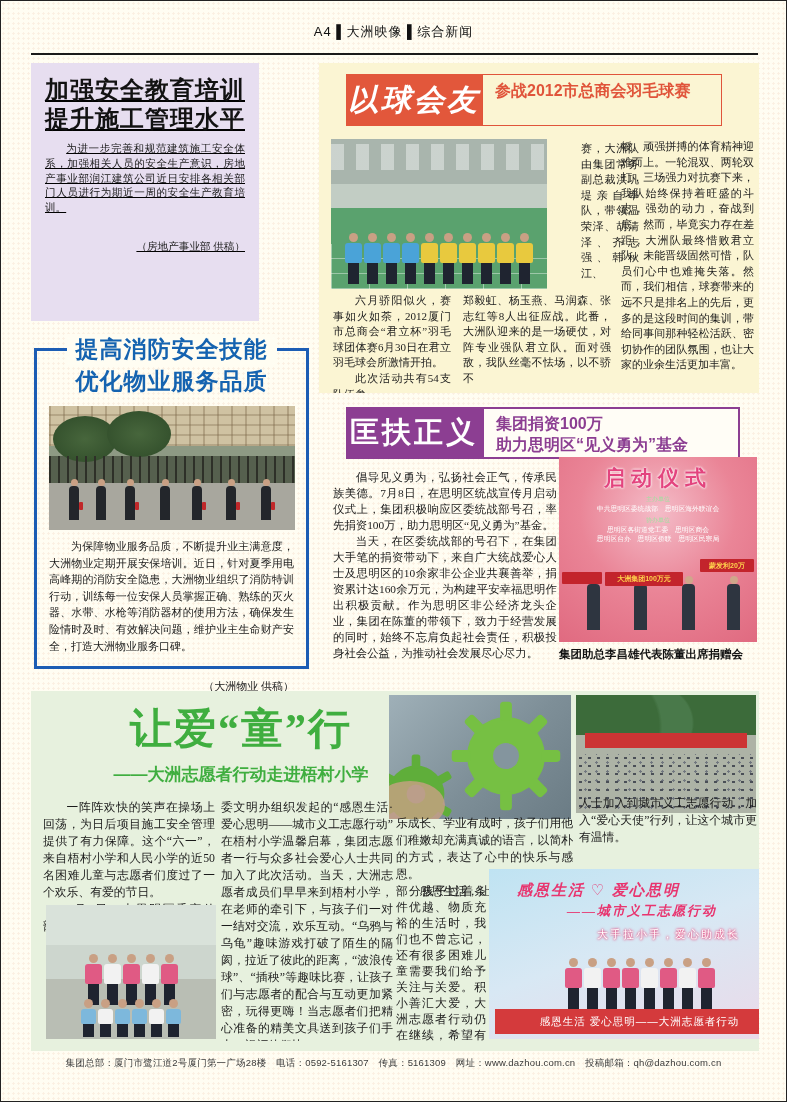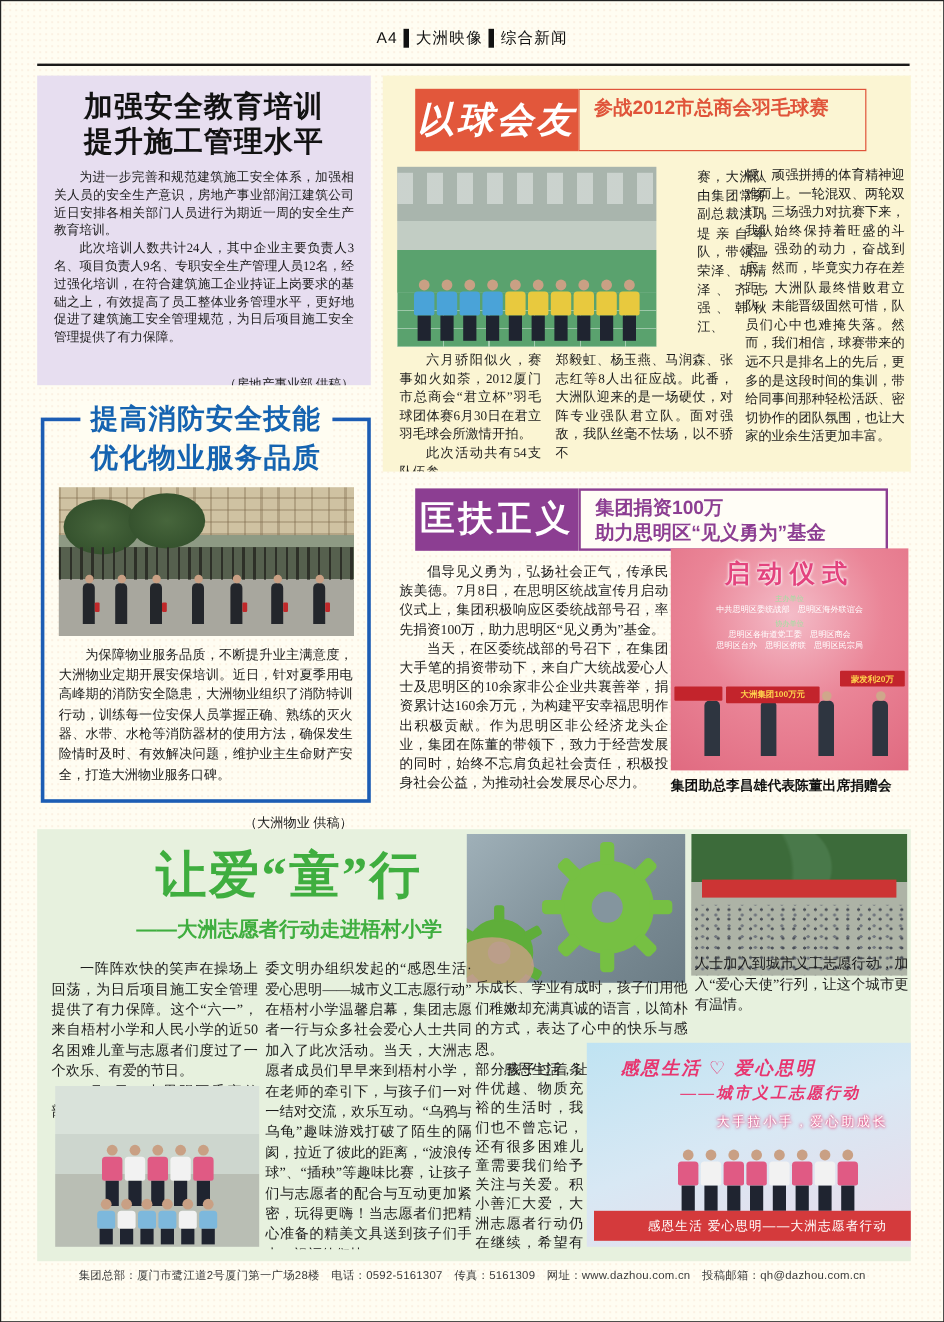--- a/index.html
+++ b/index.html
@@ -11,21 +11,21 @@
     font-family:"Liberation Sans","DejaVu Sans",sans-serif;}
   .abs{position:absolute;box-sizing:border-box;}
   .body-text{font-family:"Liberation Serif","DejaVu Serif",serif;font-size:11px;line-height:16px;
     text-align:justify;color:#1b1b1b;margin:0;word-break:break-all;}
   .indent{text-indent:2em;}
   .byline{text-align:right;margin-top:24px;}
   
   .hdr{left:0;top:22px;width:100%;text-align:center;font-size:13px;color:#111;letter-spacing:1px;}
   .hdr-rule{left:30px;top:52px;width:727px;border-top:2px solid #1a1a1a;}
   
-  .a1{left:30px;top:62px;width:278px;height:258px;background:#e7def0;padding:8px 14px;overflow:hidden;}
+  .a1{left:30px;top:62px;width:228px;height:258px;background:#e7def0;padding:8px 14px;overflow:hidden;text-decoration:underline;}
   .a1 h2{margin:4px 0 9px;text-align:center;font-size:24px;line-height:29px;font-weight:bold;color:#121212;letter-spacing:1px;}
   .a1 .body-text{font-size:10.6px;line-height:14.8px;}
   
   .a2{left:33px;top:347px;width:275px;height:321px;border:3px solid #1c5db4;padding:0 12px;overflow:visible;}
   .a2-t1w{text-align:center;margin-top:-17px;}
   .a2-t1{display:inline-block;background:#fffdf2;padding:0 9px;font-size:23px;font-weight:bold;color:#1563b0;letter-spacing:1px;}
   .a2-t2{text-align:center;font-size:23px;font-weight:bold;color:#1563b0;letter-spacing:1px;margin-top:1px;}
   .a2 .body-text{font-size:11px;line-height:16.6px;}
   
   .ph-guards{width:246px;height:124px;margin:9px auto 8px;position:relative;overflow:hidden;
@@ -132,21 +132,20 @@
     <span>A4 ▌大洲映像 ▌综合新闻</span>
   </div>
   <div class="abs hdr-rule"></div>
 
   <section class="abs a1">
     <h2>
       <span>加强安全教育培训</span><br>
       <span>提升施工管理水平</span>
     </h2>
     <p class="body-text indent">为进一步完善和规范建筑施工安全体系，加强相关人员的安全生产意识，房地产事业部润江建筑公司近日安排各相关部门人员进行为期近一周的安全生产教育培训。</p>
-    <p class="body-text indent">此次培训人数共计24人，其中企业主要负责人3名、项目负责人9名、专职安全生产管理人员12名，经过强化培训，在符合建筑施工企业持证上岗要求的基础之上，有效提高了员工整体业务管理水平，更好地促进了建筑施工安全管理规范，为日后项目施工安全管理提供了有力保障。</p>
     <p class="body-text byline">（房地产事业部  供稿）</p>
   </section>
 
   <section class="abs a2">
     <div class="a2-t1w">
       <span class="a2-t1">提高消防安全技能</span>
       <div class="a2-t2">优化物业服务品质</div>
     </div>
     <div class="ph-guards">
       <div class="win"></div>

